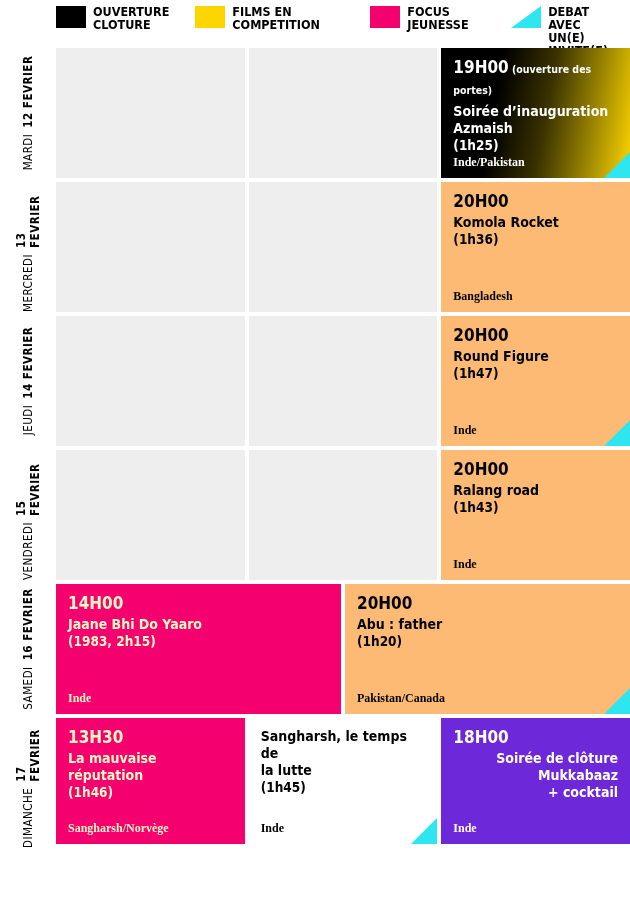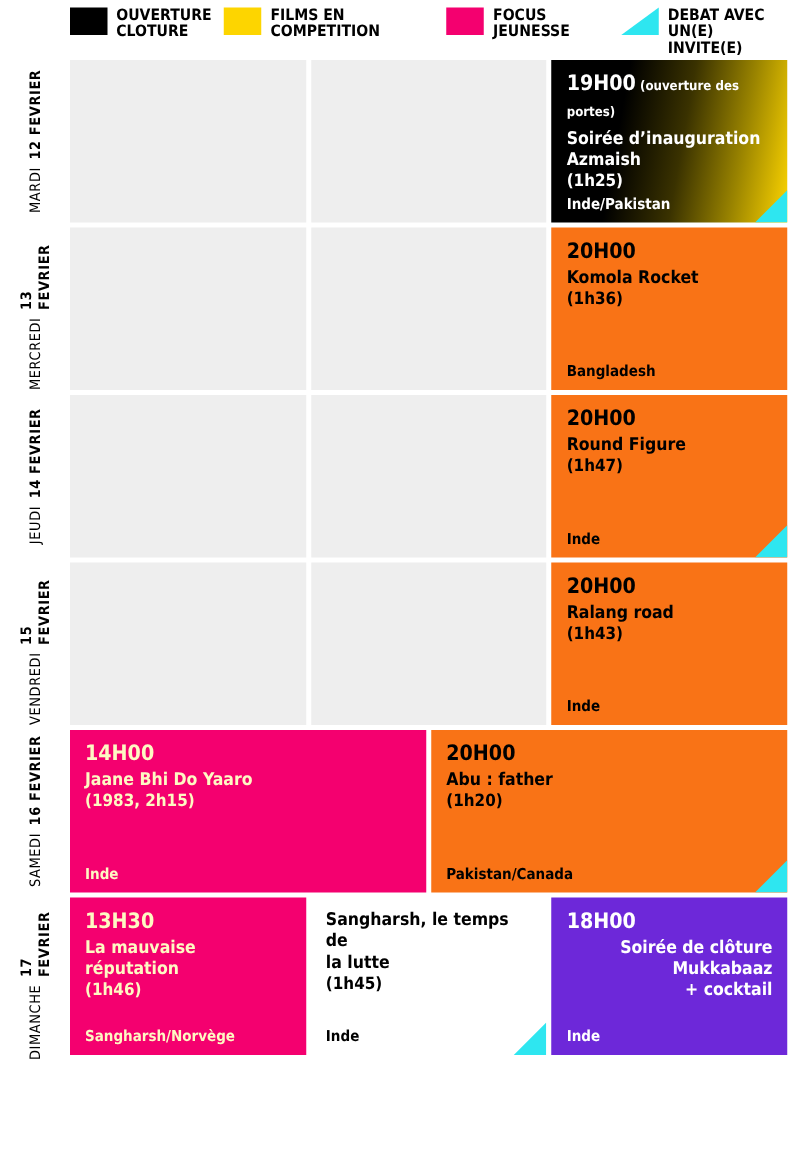--- a/index.html
+++ b/index.html
@@ -11,21 +11,21 @@
     overflow: hidden;
   }
   body { position: relative; }
 
   
   .legend {
     display: flex;
     align-items: flex-start;
     height: 48px;
     padding: 4px 0 6px 56px;
-    gap: 0px;
+    gap: 16px;
   }
   .legend-item {
     display: flex;
     align-items: flex-start;
     margin-right: 10px;
   }
   .legend-swatch {
     width: 30px;
     height: 22px;
     flex: 0 0 auto;
@@ -96,21 +96,21 @@
   .cell {
     flex: 1 1 0;
     margin-right: 4px;
     position: relative;
     overflow: hidden;
     padding: 10px 12px 4px 12px;
   }
   .cell:last-child { margin-right: 0; }
 
   .cell.empty { background: #eeeeee; }
-  .cell.yellow { background: #f97316; color: #000; }
+  .cell.yellow { background: #fdba74; color: #000; }
   .cell.pink   { background: #f4006f; color: #fef9c3; }
   .cell.black  { background: #6d28d9; color: #fff; }
   .cell.grad   { background: linear-gradient(100deg, #000 0%, #000 30%, #3a3200 55%, #9a8400 78%, #fdd500 100%); color: #fff; }
 
   .time {
     font-size: 17px;
     font-weight: bold;
     letter-spacing: 0px;
     line-height: 19px;
     margin-bottom: 3px;
@@ -129,20 +129,21 @@
     font-size: 13.5px;
     font-weight: bold;
     line-height: 17px;
   }
   .country {
     position: absolute;
     left: 12px;
     bottom: 8px;
     font-size: 12px;
     font-weight: bold;
+    font-family: Liberation Serif, serif;
   }
   .tri-corner {
     position: absolute;
     right: 0;
     bottom: 0;
     width: 0; height: 0;
     border-right: 26px solid #2ee6f0;
     border-top: 26px solid transparent;
   }
   .row.last { height: 126px; }

